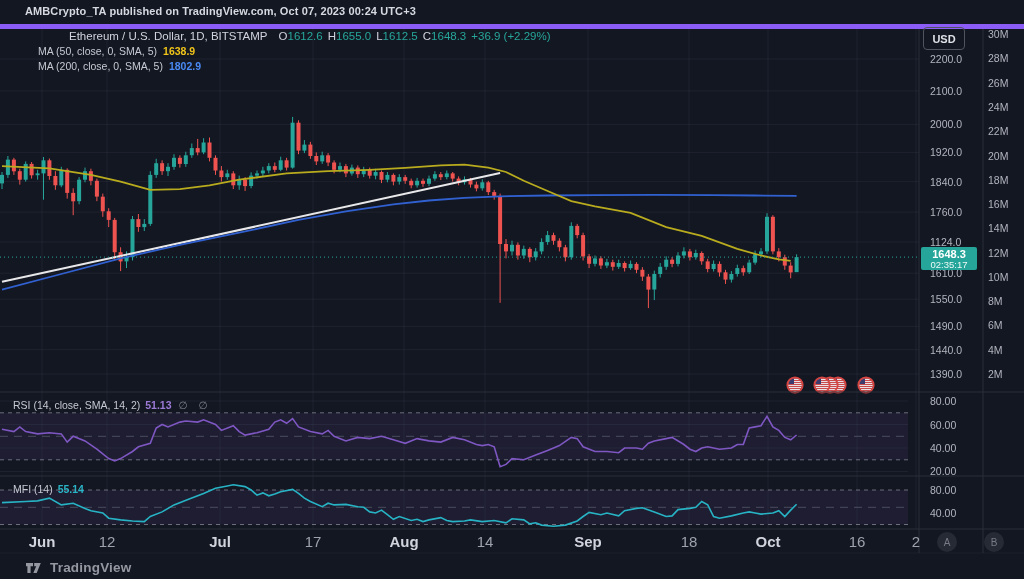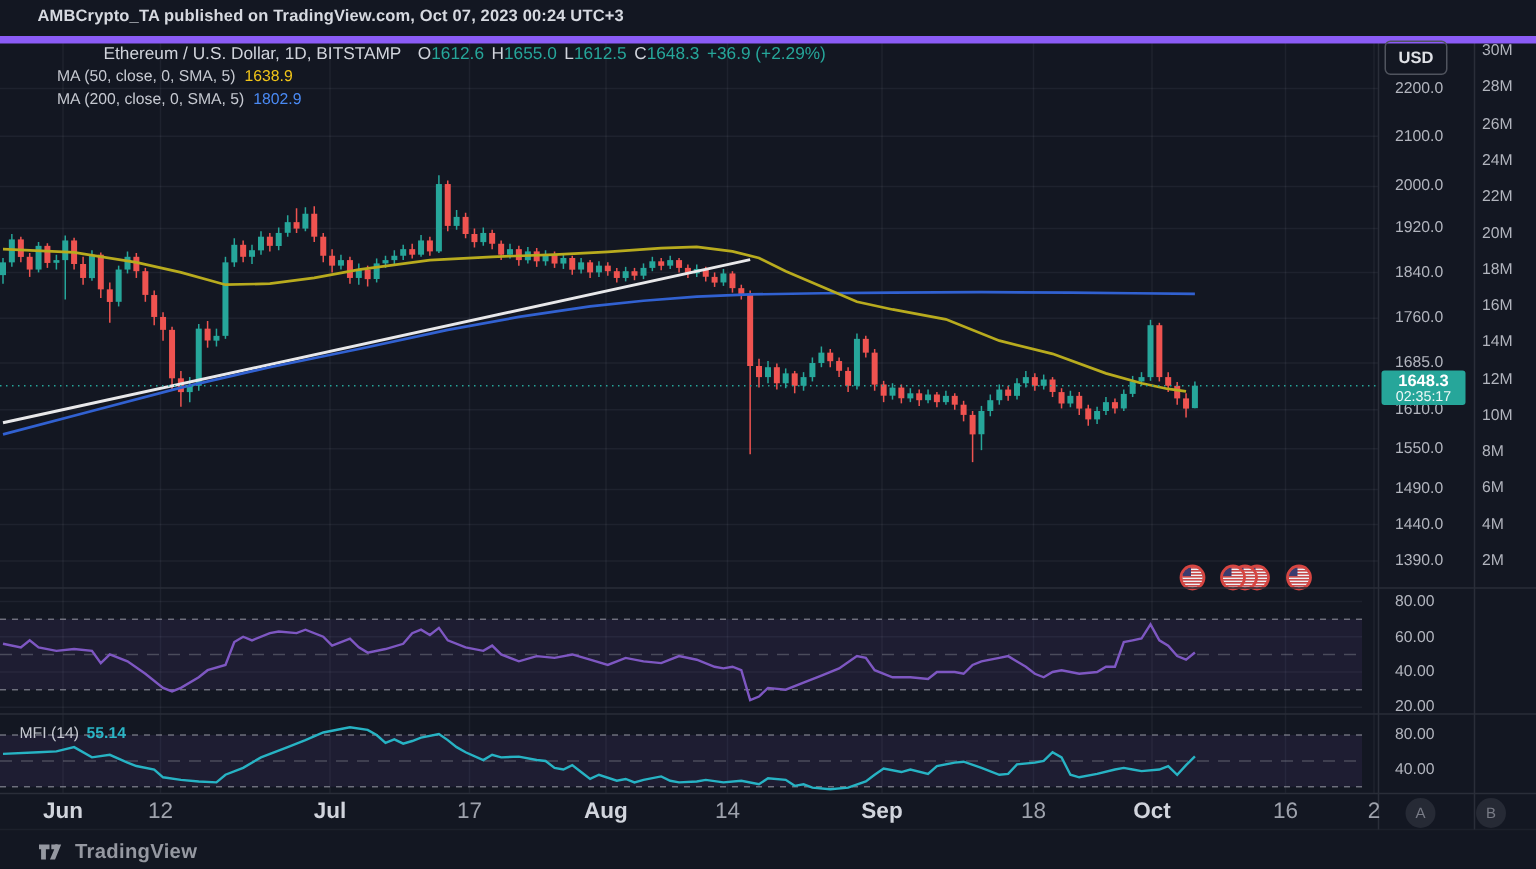--- a/index.html
+++ b/index.html
@@ -11,21 +11,21 @@
   .topbar{position:absolute;left:0;top:0;width:1024px;height:24px;border-bottom:5px solid #8b5cf6;}
   .attribution{position:absolute;left:25px;top:5px;font-size:11px;font-weight:700;color:#d6d9e0;letter-spacing:.1px;}
   .legend{position:absolute;left:38px;top:29px;font-size:11.5px;color:#d1d4dc;line-height:14px;}
   .legend .row{margin-bottom:1px;white-space:nowrap;}
   .legend .sym{color:#d1d4dc;padding-left:31px;}
   .ohlc{margin-left:6px;}
   .ohlc .k{color:#d1d4dc;margin-left:5px;}
   .ohlc .v{color:#26a69a;}
   .chg{color:#26a69a;margin-left:5px;}
   .ma-row{font-size:10.5px;color:#c6c9d1;margin-top:1px;}
-  .ma-val{margin-left:6px;font-weight:400;text-align:center;}
+  .ma-val{margin-left:6px;font-weight:700;text-align:center;}
   .lbl{position:absolute;font-size:10.5px;color:#b2b5be;transform:translateY(-50%);line-height:1;white-space:nowrap;}
   .tlbl{position:absolute;font-size:15px;color:#9ea2ac;transform:translate(-50%,-50%);line-height:1;white-space:nowrap;}
   .tlbl.major{color:#d1d4dc;font-weight:700;}
   .usd-btn{position:absolute;left:923px;top:27px;width:40px;height:21px;border:1px solid #50545e;border-radius:4px;
     color:#dfe1e6;font-size:11px;font-weight:600;display:flex;align-items:center;justify-content:center;cursor:pointer;}
   .price-badge{position:absolute;left:921px;width:56px;height:23px;background:#26a69a;border-radius:2px;
     color:#fff;text-align:center;z-index:3;}
   .price-badge .p{font-size:11px;font-weight:700;line-height:12px;margin-top:1px;}
   .price-badge .c{font-size:9.5px;line-height:10px;color:rgba(255,255,255,.92);}
   .ind-title{position:absolute;left:13px;font-size:10.5px;color:#c6c9d1;transform:translateY(-50%);white-space:nowrap;}
@@ -467,34 +467,37 @@
         <span class="sym">Ethereum / U.S. Dollar, 1D, BITSTAMP</span><span class="ohlc" id="ohlc"><span class="k">O</span><span class="v">1612.6</span><span class="k">H</span><span class="v">1655.0</span><span class="k">L</span><span class="v">1612.5</span><span class="k">C</span><span class="v">1648.3</span></span><span class="chg">+36.9 (+2.29%)</span>
       </div>
       <div class="row ma-row">
         <span>MA (50, close, 0, SMA, 5)</span><span class="ma-val" id="ma50val" style="color: rgb(240, 196, 25);">1638.9</span>
       </div>
       <div class="row ma-row">
         <span>MA (200, close, 0, SMA, 5)</span><span class="ma-val" id="ma200val" style="color: rgb(74, 138, 244);">1802.9</span>
       </div>
     </div>
 
+    <div class="ind-title" id="rsi-title" style="top: 405px;">
+      <span>RSI (14, close, SMA, 14, 2)</span><span class="val-rsi">51.13</span><span class="extra">∅ ∅</span>
+    </div>
     <div class="ind-title" id="mfi-title" style="top: 489px;">
       <span>MFI (14)</span><span class="val-mfi">55.14</span>
     </div>
 
     <div class="usd-btn">USD</div>
 
     <div id="axis-labels">
         <div class="lbl" style="left: 930px; top: 59px;">2200.0</div>
         <div class="lbl" style="left: 930px; top: 90.9127px;">2100.0</div>
         <div class="lbl" style="left: 930px; top: 124.383px;">2000.0</div>
         <div class="lbl" style="left: 930px; top: 152.387px;">1920.0</div>
         <div class="lbl" style="left: 930px; top: 181.583px;">1840.0</div>
         <div class="lbl" style="left: 930px; top: 212.076px;">1760.0</div>
-        <div class="lbl" style="left: 930px; top: 241.951px;">1685.0</div>
+        <div class="lbl" style="left: 930px; top: 241.951px;">1124.0</div>
         <div class="lbl" style="left: 930px; top: 273.185px;">1610.0</div>
         <div class="lbl" style="left: 930px; top: 299.239px;">1550.0</div>
         <div class="lbl" style="left: 930px; top: 326.321px;">1490.0</div>
         <div class="lbl" style="left: 930px; top: 349.737px;">1440.0</div>
         <div class="lbl" style="left: 930px; top: 373.979px;">1390.0</div>
         <div class="lbl" style="left: 988px; top: 34.2px;">30M</div>
         <div class="lbl" style="left: 988px; top: 58.47px;">28M</div>
         <div class="lbl" style="left: 988px; top: 82.74px;">26M</div>
         <div class="lbl" style="left: 988px; top: 107.01px;">24M</div>
         <div class="lbl" style="left: 988px; top: 131.28px;">22M</div>

